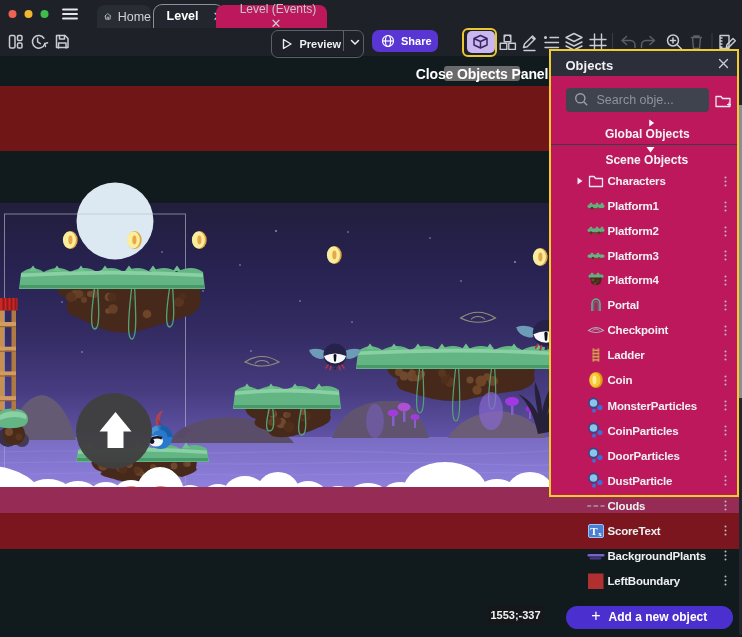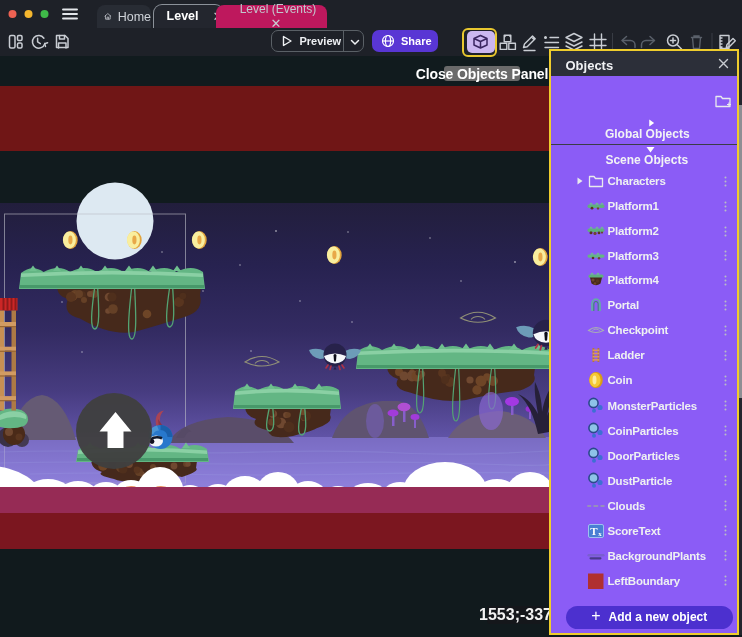--- a/index.html
+++ b/index.html
@@ -8,38 +8,38 @@
   .abs{position:absolute;}
   
   #topbar{left:0;top:0;width:742px;height:28px;background:#1e2128;}
   .tab{position:absolute;top:5px;height:23px;border-radius:8px 8px 0 0;display:flex;align-items:center;white-space:nowrap;justify-content:center;}
   #tabHome{left:97px;width:54px;background:#282c34;color:#ced2d8;font-size:12.5px;}
   #tabLevel{left:153px;top:3.5px;height:23.5px;width:69px;background:#23262e;border:1px solid #8b9199;border-bottom:none;border-radius:9px 9px 0 0;color:#fff;font-weight:bold;font-size:12.5px;}
   #tabEvents{left:216px;width:111px;background:#be185d;color:#c3c7cd;font-size:12px;flex-direction:column;}
   .tabx{color:#c9ccd1;font-size:13px;font-weight:normal;}
   
   #toolbar{left:0;top:28px;width:742px;height:28px;background:#1e2128;}
-  #previewBtn{left:270.5px;top:30px;width:93.5px;height:22px;border:1px solid #5a6066;border-radius:7px;box-sizing:border-box;display:flex;align-items:center;color:#eef0f3;}
+  #previewBtn{left:270.5px;top:30px;width:93.5px;height:28px;border:1px solid #5a6066;border-radius:7px;box-sizing:border-box;display:flex;align-items:center;color:#eef0f3;}
   #shareBtn{left:372px;top:30px;width:66px;height:22px;background:#5936d4;border-radius:7px;display:flex;align-items:center;color:#fff;}
   #cubeHl{left:462px;top:27.5px;width:35px;height:29px;border:2.5px solid #e8c72f;border-radius:6px;box-sizing:border-box;}
   #cubeBtn{left:466.5px;top:31px;width:28px;height:21.5px;background:#cbb7f0;border-radius:5px;}
   
-  #panel{left:549px;top:49px;width:189.5px;height:586px;border:2.5px solid #efcd2d;box-sizing:border-box;background:#8b5cf6;z-index:30;}
+  #panel{left:549px;top:49px;width:189.5px;height:448px;border:2.5px solid #efcd2d;box-sizing:border-box;background:#be185d;z-index:30;}
   #panelHead{position:absolute;left:0;top:0;width:100%;height:25px;background:#2c2f39;display:flex;align-items:center;}
   #panelHead .t{margin-left:14.5px;margin-top:4px;font-size:13px;font-weight:bold;color:#f0f1f4;}
   #searchBox{position:absolute;left:14.5px;top:37px;width:143.5px;height:23.5px;background:#3e434d;border-radius:4px;display:flex;align-items:center;color:#8d949e;font-size:12.5px;}
   .secRow{position:absolute;left:0;width:100%;height:22px;display:flex;align-items:center;color:#f2f3f5;font-weight:bold;font-size:12px;flex-direction:column;}
   .row{position:absolute;left:0;width:100%;height:25px;display:flex;align-items:center;}
   .row .lbl{position:absolute;left:56.5px;font-size:11.5px;font-weight:600;letter-spacing:-0.2px;color:#eef0f2;}
   .row .ico{position:absolute;left:35.5px;top:3.5px;width:18px;height:18px;}
   .dots{position:absolute;right:9.5px;}
   .dots{position:absolute;right:10px;width:3px;}
   #addBtn{position:absolute;left:15px;top:554.5px;width:166.5px;height:23px;background:#4c30cf;border-radius:12px;display:flex;align-items:center;justify-content:center;color:#fff;font-weight:bold;font-size:12px;}
   #tooltip{left:444px;top:66px;width:76px;height:15px;background:#6a6a6a;border-radius:3px;color:#fff;font-size:14px;white-space:nowrap;letter-spacing:-0.1px;font-weight:bold;display:flex;align-items:center;justify-content:center;z-index:40;}
-  #coord{left:487px;top:605.5px;width:57px;height:18px;background:#15171b;border-radius:3px;color:#f2f2f2;font-size:16px;font-weight:bold;display:flex;align-items:center;justify-content:center;z-index:20;}
+  #coord{left:487px;top:605.5px;width:57px;height:18px;background:#15171b;border-radius:3px;color:#f2f2f2;font-size:11px;font-weight:bold;display:flex;align-items:center;justify-content:center;z-index:20;}
   #sbTrack{left:738.5px;top:51.5px;width:3.5px;height:583.5px;background:#24252d;z-index:31;}
   #sbThumb{left:738.5px;top:105px;width:3.5px;height:293px;background:#8e8e93;z-index:32;}
 </style>
 </head>
 <body>
 
 <svg class="abs" style="left:0;top:56px" width="742" height="581" viewBox="0 56 742 581">
   <defs>
     <linearGradient id="sky" x1="0" y1="0" x2="0" y2="1">
       <stop offset="0" stop-color="#221e3c"></stop>
@@ -436,20 +436,29 @@
   </g>
 </svg>
 
 <div id="panel" class="abs">
   <div id="panelHead">
       <span class="t">Objects</span>
     <svg style="position:absolute;right:8px;top:7px" width="11" height="11" viewBox="0 0 11 11">
         <path d="M1.5,1.5 L9.5,9.5 M9.5,1.5 L1.5,9.5" stroke="#c9ccd1" stroke-width="1.4" stroke-linecap="round"></path>
       </svg>
   </div>
+  <div id="searchBox">
+    <svg style="margin-left:8px" width="15" height="15" viewBox="0 0 15 15">
+        <g fill="none" stroke="#9aa1aa" stroke-width="1.4">
+          <circle cx="6.3" cy="6.3" r="4.6"></circle>
+          <line x1="9.8" y1="9.8" x2="13.2" y2="13.2"></line>
+        </g>
+      </svg>
+    <span style="margin-left:8px;">Search obje...</span>
+  </div>
   <svg style="position:absolute;right:5px;top:41px" width="18" height="18" viewBox="0 0 18 18">
       <g fill="none" stroke="#e8eaed" stroke-width="1.3" stroke-linejoin="round">
         <path d="M2,4.5 h5 l1.5,2 h7.5 v8 h-14 z"></path>
         <path d="M13,12.5 h4 M15,10.5 v4" stroke-width="1.2"></path>
       </g>
     </svg>
   <div class="secRow" style="top:68px;">
       <svg style="margin-left:15px" width="7" height="9" viewBox="0 0 7 9">
         <path d="M1,0.5 L6.5,4.5 L1,8.5 Z" fill="#fff"></path>
       </svg>

